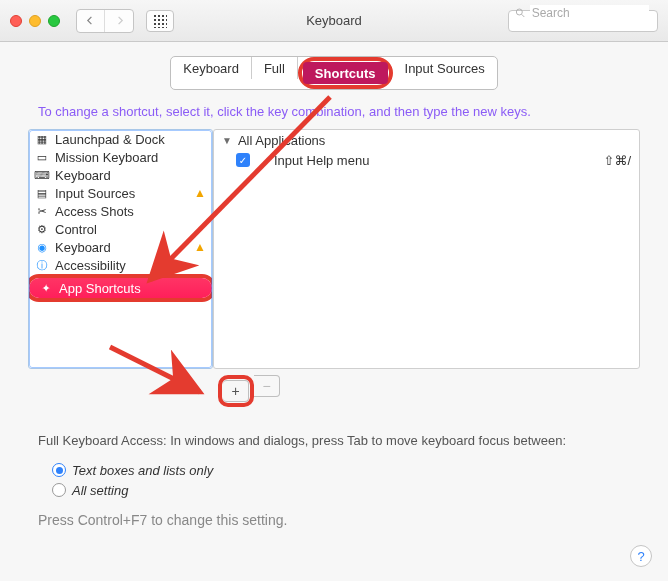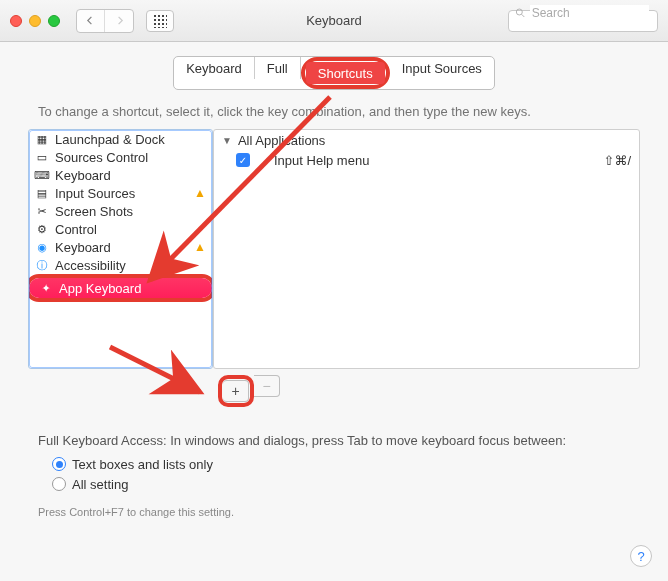--- a/index.html
+++ b/index.html
@@ -92,30 +92,30 @@
     display:flex;border:1px solid #bfbfbf;border-radius:5px;overflow:hidden;
     background:#fff;
   }
   .tab{
     height:22px;display:flex;align-items:center;
     padding:0 12px;font-size:13px;color:#333;
     border-right:1px solid #ccc;cursor:default;
   }
   .tab:last-child{border-right:none;}
   .tab.selected{
-    background:#ef4444;color:#fff;
-    font-weight:400;
+    background:#be185d;color:#fff;
+    font-weight:700;
   }
   
   .tab-highlight{
     border:4px solid #e43b2f;border-radius:16px;padding:1px 1px;
     display:inline-flex;
   }
   .tab-highlight .tab{border-radius:4px;}
-  .instruction{color:#737373;margin:6px 10px 10px;}
+  .instruction{color:#8b5cf6;margin:6px 10px 10px;}
   .panels{display:flex;gap:0;}
   .left-panel{
     width:185px;height:240px;
     background:#fff;border:1px solid #a9c7e8;
     border-radius:3px;
     font-size:13px;
     overflow:hidden;
     position:relative;
   }
   .left-panel::before{
@@ -168,31 +168,31 @@
     font-size:14px;color:#555;cursor:default;
   }
   .pm-btn:first-child{border-top-left-radius:4px;border-bottom-left-radius:4px;}
   .pm-btn:last-child{border-top-right-radius:4px;border-bottom-right-radius:4px;border-left:none;}
   .pm-highlight{
     border:4px solid #e43b2f;border-radius:10px;padding:1px;display:inline-flex;
   }
   .pm-btn.minus{color:#bbb;}
   
   .bottom{margin-top:26px;margin-left:10px;}
-  .bottom-label{color:#555;margin-bottom:6px;}
-  .radio-row{display:flex;align-items:center;gap:6px;margin-left:14px;height:20px;}
+  .bottom-label{color:#555;margin-bottom:12px;}
+  .radio-row{display:flex;align-items:center;gap:6px;margin-left:14px;height:20px;font-style:italic;}
   .radio{
     width:14px;height:14px;border-radius:50%;
     border:1px solid #999;background:#fff;
     display:flex;align-items:center;justify-content:center;
     flex-shrink:0;
   }
   .radio.sel{border-color:#2f82fb;}
   .radio.sel::after{content:"";width:7px;height:7px;background:#2f82fb;border-radius:50%;}
-  .hint{font-size:11px;color:#888;margin-top:12px;margin-left:0px;}
+  .hint{font-size:14px;color:#888;margin-top:12px;margin-left:0px;}
   .help-btn{
     position:absolute;right:16px;bottom:14px;
     width:22px;height:22px;border-radius:50%;
     border:1px solid #c5c5c5;background:#fff;
     display:flex;align-items:center;justify-content:center;
     color:#2f82fb;font-size:13px;font-weight:500;
   }
   
   svg.arrows{position:absolute;left:0;top:0;pointer-events:none;}
 </style>
@@ -246,52 +246,52 @@
   <div class="instruction">To change a shortcut, select it, click the key combination, and then type the new keys.</div>
 
   <div class="panels">
     <div class="left-panel">
       <div class="cat">
         <span class="ico">▦</span>
         <span>Launchpad &amp; Dock</span>
       </div>
       <div class="cat">
         <span class="ico">▭</span>
-        <span>Sources Control</span>
+        <span>Mission Keyboard</span>
       </div>
       <div class="cat">
         <span class="ico">⌨</span>
         <span>Keyboard</span>
       </div>
       <div class="cat">
         <span class="ico">▤</span>
         <span>Input Sources</span>
         <span class="warn">▲</span>
       </div>
       <div class="cat">
         <span class="ico">✂</span>
-        <span>Screen Shots</span>
+        <span>Access Shots</span>
       </div>
       <div class="cat">
         <span class="ico">⚙</span>
         <span>Control</span>
       </div>
       <div class="cat">
         <span class="ico" style="color:#1e90ff;">◉</span>
         <span>Keyboard</span>
         <span class="warn">▲</span>
       </div>
       <div class="cat">
         <span class="ico" style="color:#1e90ff;">ⓘ</span>
         <span>Accessibility</span>
       </div>
       <div class="cat-highlight">
         <div class="cat selected">
           <span class="ico">✦</span>
-          <span>App Keyboard</span>
+          <span>App Shortcuts</span>
         </div>
       </div>
     </div>
 
     <div class="right-panel">
       <div class="row">
         <span class="disclosure">▼</span>
         <span>All Applications</span>
       </div>
       <div class="row" style="padding-left:22px;">

